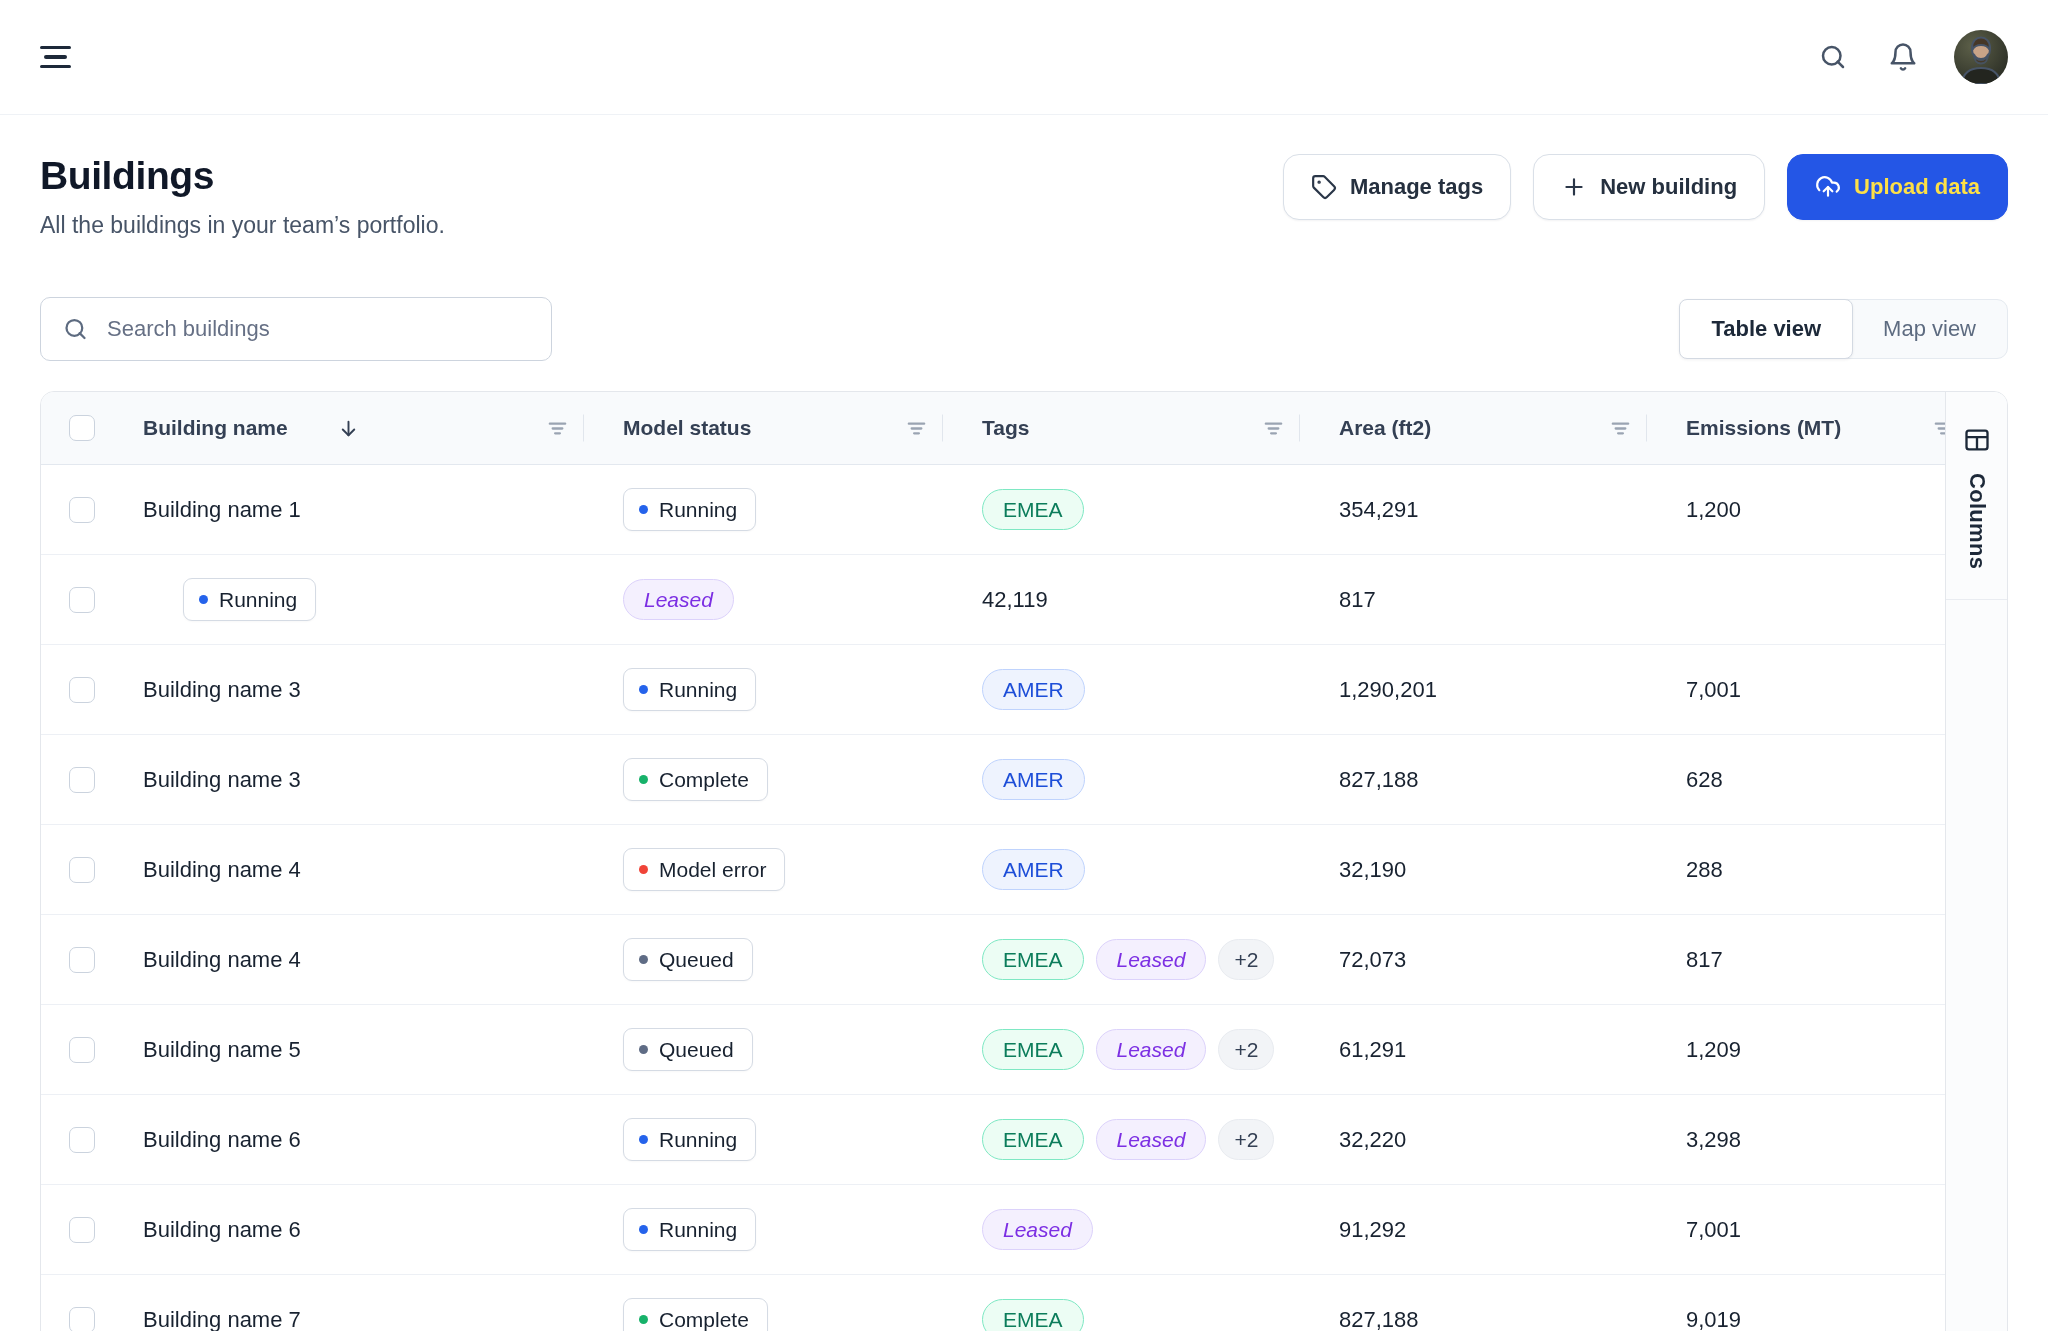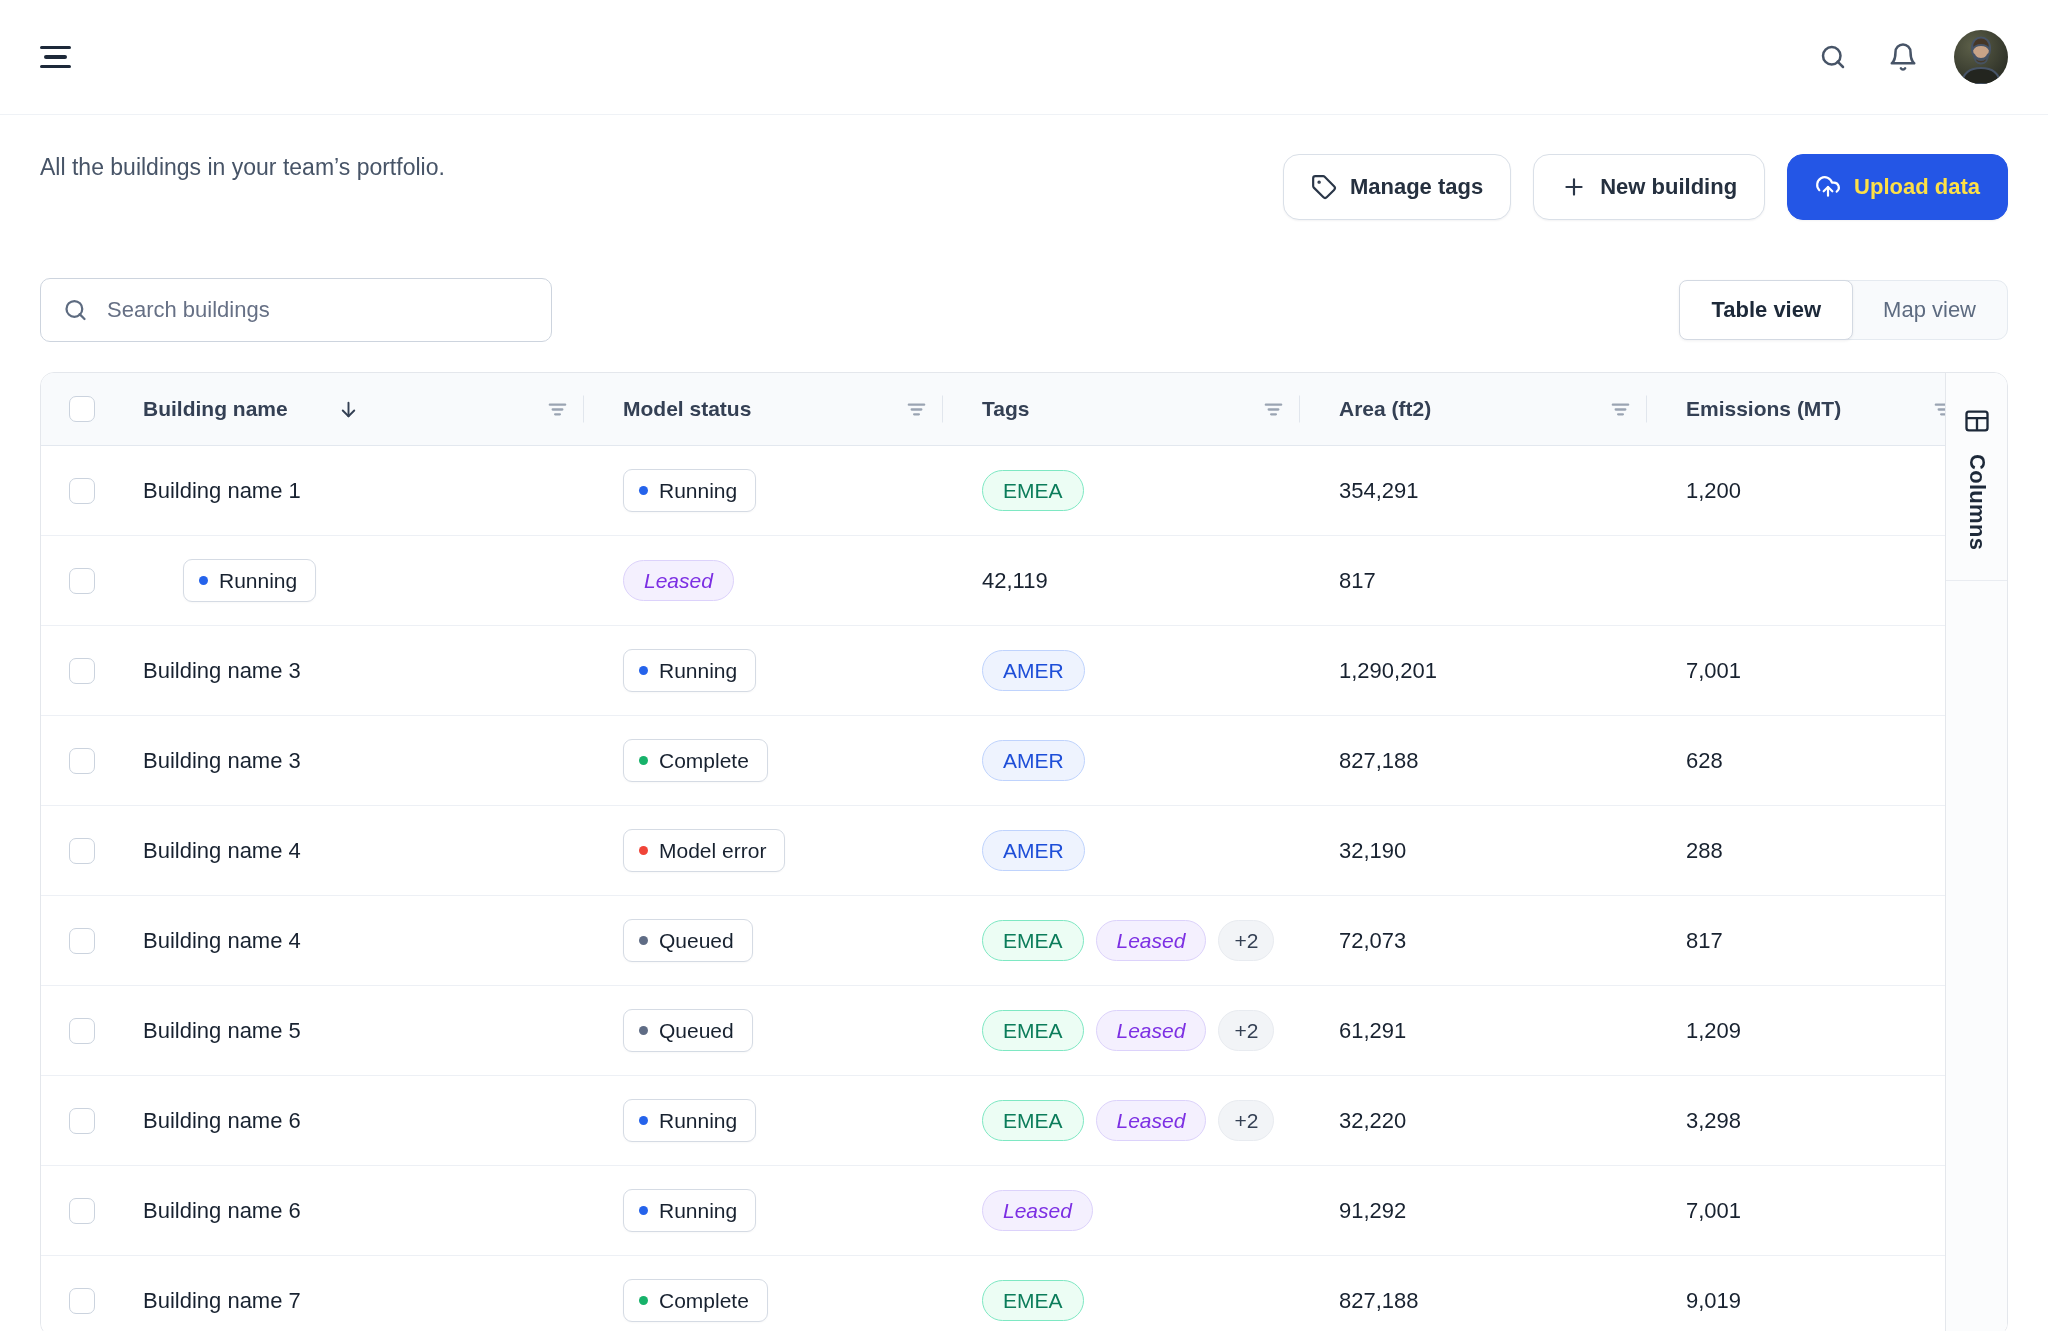--- a/index.html
+++ b/index.html
@@ -18,21 +18,21 @@
   .topbar-right { margin-left:auto; display:flex; align-items:center; gap:40px; }
   .topbar-right svg { width:30px; height:30px; stroke:#475467; fill:none; stroke-width:2; stroke-linecap:round; stroke-linejoin:round; }
   .avatar { width:54px; height:54px; border-radius:50%; overflow:hidden; margin-left:-4px;
     background:radial-gradient(circle at 35% 30%, #5d6049, #2f3228 75%); cursor:pointer; border:none; padding:0;}
   .avatar svg { width:100%; height:100%; display:block; }
 
   
   .main { padding:0 40px; }
   .page-head { margin-top:39px; display:flex; align-items:flex-start; }
   .page-title { font-size:39px; font-weight:700; color:#101828; letter-spacing:-0.4px; }
-  .page-sub { font-size:23px; color:#475467; }
+  .page-sub { margin-top:14px; font-size:23px; color:#475467; }
   .actions { margin-left:auto; display:flex; gap:22px; }
   .btn { height:66px; padding:0 27px; border-radius:16px; border:1px solid #DAE0E8; background:#fff;
     display:inline-flex; align-items:center; gap:13px; font-size:22px; font-weight:600; color:#25303F;
     box-shadow:0 1px 2px rgba(16,24,40,.05); cursor:pointer; font-family:inherit; }
   .btn svg { width:26px; height:26px; stroke:#2A3648; fill:none; stroke-width:2; stroke-linecap:round; stroke-linejoin:round; }
   .btn-primary { background:var(--accent-blue,#2456E6); border-color:var(--accent-blue,#2456E6); color:#fde047; }
   .btn-primary svg { stroke:#fff; }
 
   
   .toolbar { margin-top:58px; display:flex; align-items:center; }
@@ -125,20 +125,21 @@
         <path d="M7.5 54c1.5-11.5 9.5-16 19.5-16s18 4.5 19.5 16z" fill="#23251F"></path>
       </svg>
     </button>
   </div>
 </header>
 
 <main class="main">
 
   <div class="page-head">
     <div>
+      <h1 class="page-title">Buildings</h1>
       <div class="page-sub">All the buildings in your team’s portfolio.</div>
     </div>
     <div class="actions">
       <button class="btn">
         <svg viewBox="0 0 24 24">
             <path d="M12.586 2.586A2 2 0 0 0 11.172 2H4a2 2 0 0 0-2 2v7.172a2 2 0 0 0 .586 1.414l8.704 8.704a2.426 2.426 0 0 0 3.42 0l6.58-6.58a2.426 2.426 0 0 0 0-3.42z"></path>
             <circle cx="7.5" cy="7.5" r=".6" fill="currentColor"></circle>
           </svg>
         <span>Manage tags</span>
       </button>

